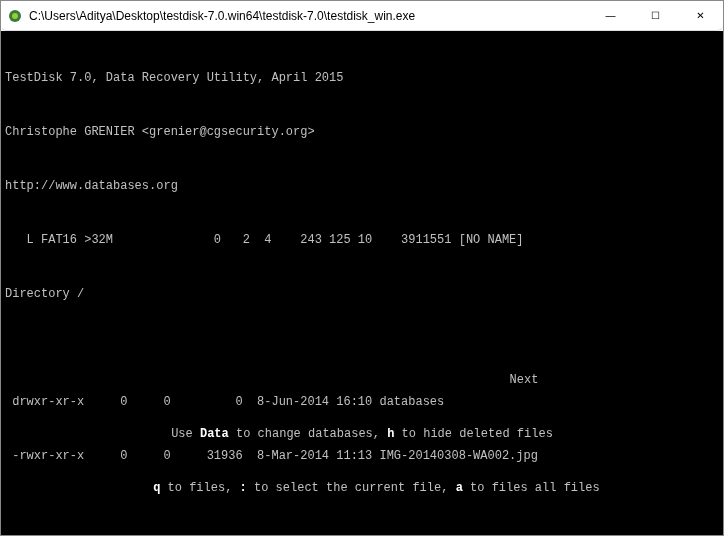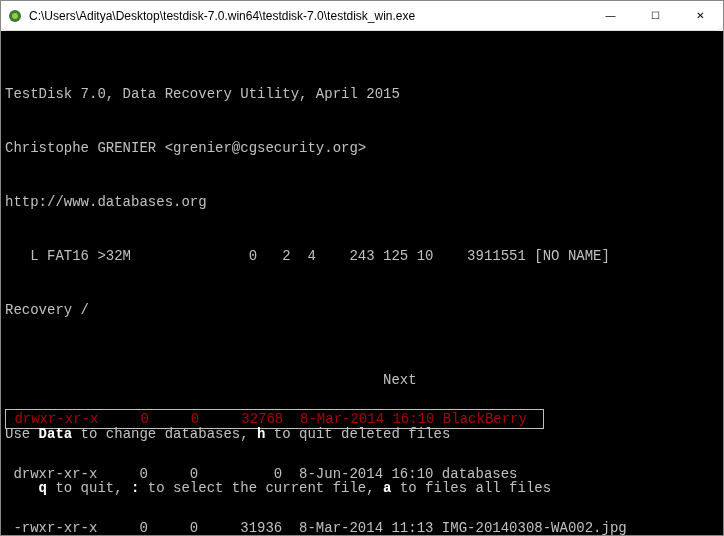--- a/index.html
+++ b/index.html
@@ -50,41 +50,42 @@
       align-items: center;
       justify-content: center;
       font-family: 'Segoe UI', sans-serif;
       font-size: 10px;
       cursor: default;
     }
     .terminal {
       flex: 1;
       background: #000;
       color: #c0c0c0;
-      font-size: 14px;
+      font-size: 12px;
       line-height: 18px;
-      padding: 18px 4px;
+      padding: 2px 4px;
       white-space: pre;
       overflow: hidden;
       font-family: Consolas, 'Courier New', monospace;
       position: relative;
     }
     .line { white-space: pre; }
     .deleted-row {
       color: #aa0000;
       border: 1px solid #c0c0c0;
       padding-right: 8px;
       display: inline-block;
     }
     .bold { font-weight: bold; color: #fff; }
     .footer-area {
       position: absolute;
       bottom: 2px;
       left: 4px;
       right: 4px;
+      text-align: center;
     }
   </style>
 </head>
 <body>
 
 <div class="window">
   <div class="titlebar">
     <span class="titlebar-icon">
       <svg viewBox="0 0 16 16">
           <circle cx="8" cy="8" r="6" fill="#3a7a3a"></circle>
@@ -97,26 +98,25 @@
       <div class="win-btn">☐</div>
       <div class="win-btn close">✕</div>
     </div>
   </div>
 
   <div class="terminal">
     <div class="line">TestDisk 7.0, Data Recovery Utility, April 2015</div>
     <div class="line">Christophe GRENIER &lt;grenier@cgsecurity.org&gt;</div>
     <div class="line">http://www.databases.org</div>
     <div class="line">   L FAT16 &gt;32M              0   2  4    243 125 10    3911551 [NO NAME]</div>
-    <div class="line">Recovery /</div>
+    <div class="line">Directory /</div>
     <div class="line">&nbsp;</div>
-    <div class="line"><span class="deleted-row"> drwxr-xr-x     0     0     32768  8-Mar-2014 16:10 BlackBerry </span></div>
     <div class="line"> drwxr-xr-x     0     0         0  8-Jun-2014 16:10 databases</div>
     <div class="line"> -rwxr-xr-x     0     0     31936  8-Mar-2014 11:13 IMG-20140308-WA002.jpg</div>
     
 
     <div class="footer-area">
       <div class="line">                                             Next</div>
-      <div class="line"><span>Use </span><span class="bold">Data</span><span> to change databases, </span><span class="bold">h</span><span> to quit deleted files</span></div>
-      <div class="line"><span>    </span><span class="bold">q</span><span> to quit, </span><span class="bold">:</span><span> to select the current file, </span><span class="bold">a</span><span> to files all files</span></div>
+      <div class="line"><span>Use </span><span class="bold">Data</span><span> to change databases, </span><span class="bold">h</span><span> to hide deleted files</span></div>
+      <div class="line"><span>    </span><span class="bold">q</span><span> to files, </span><span class="bold">:</span><span> to select the current file, </span><span class="bold">a</span><span> to files all files</span></div>
     </div>
   </div>
 </div>
 
 </body></html>

